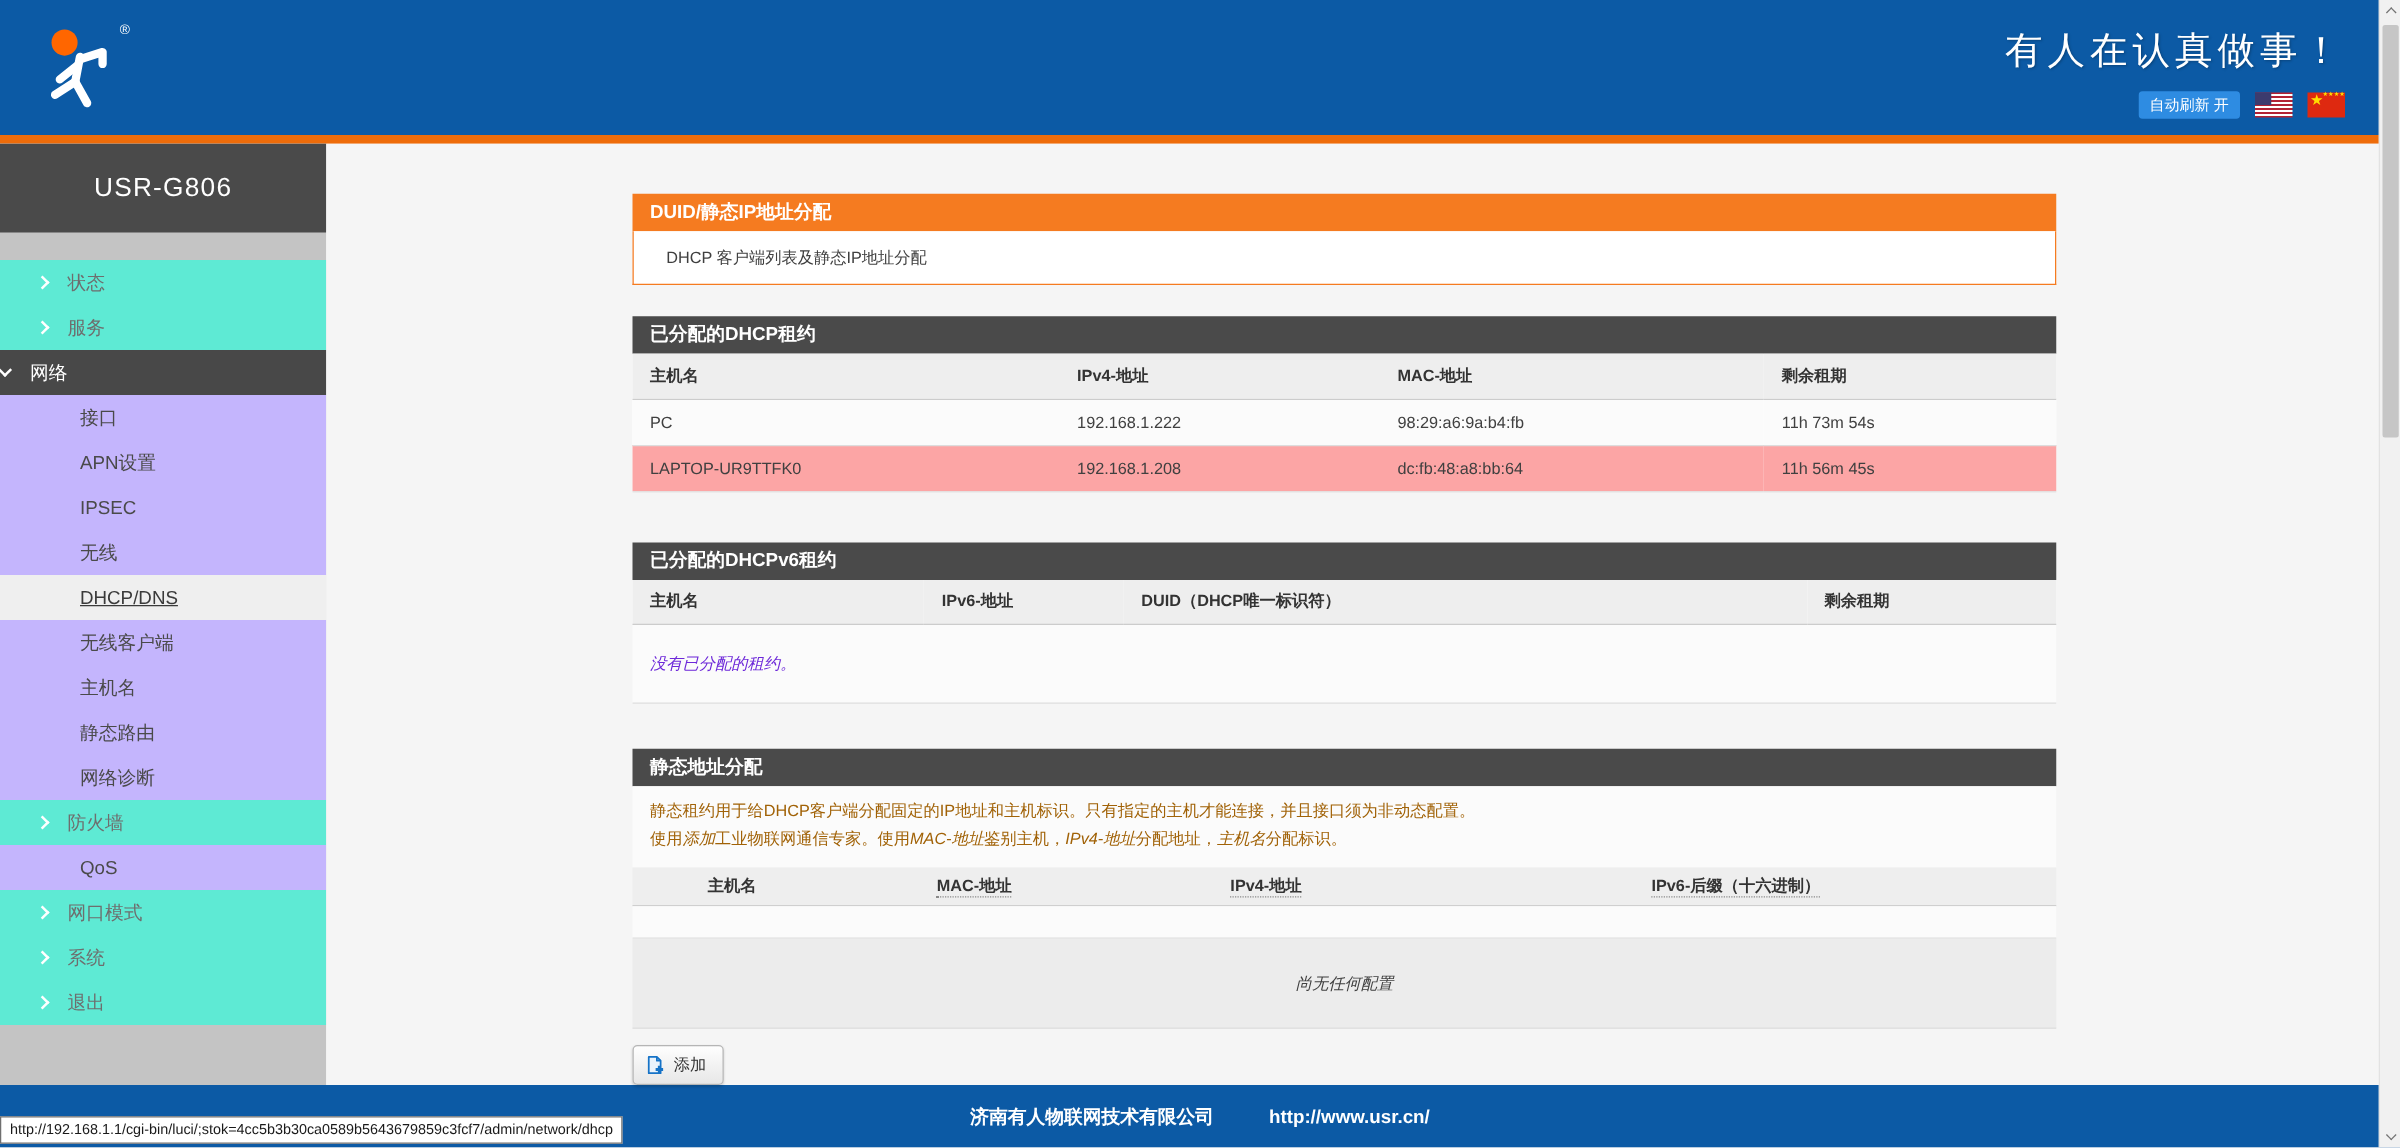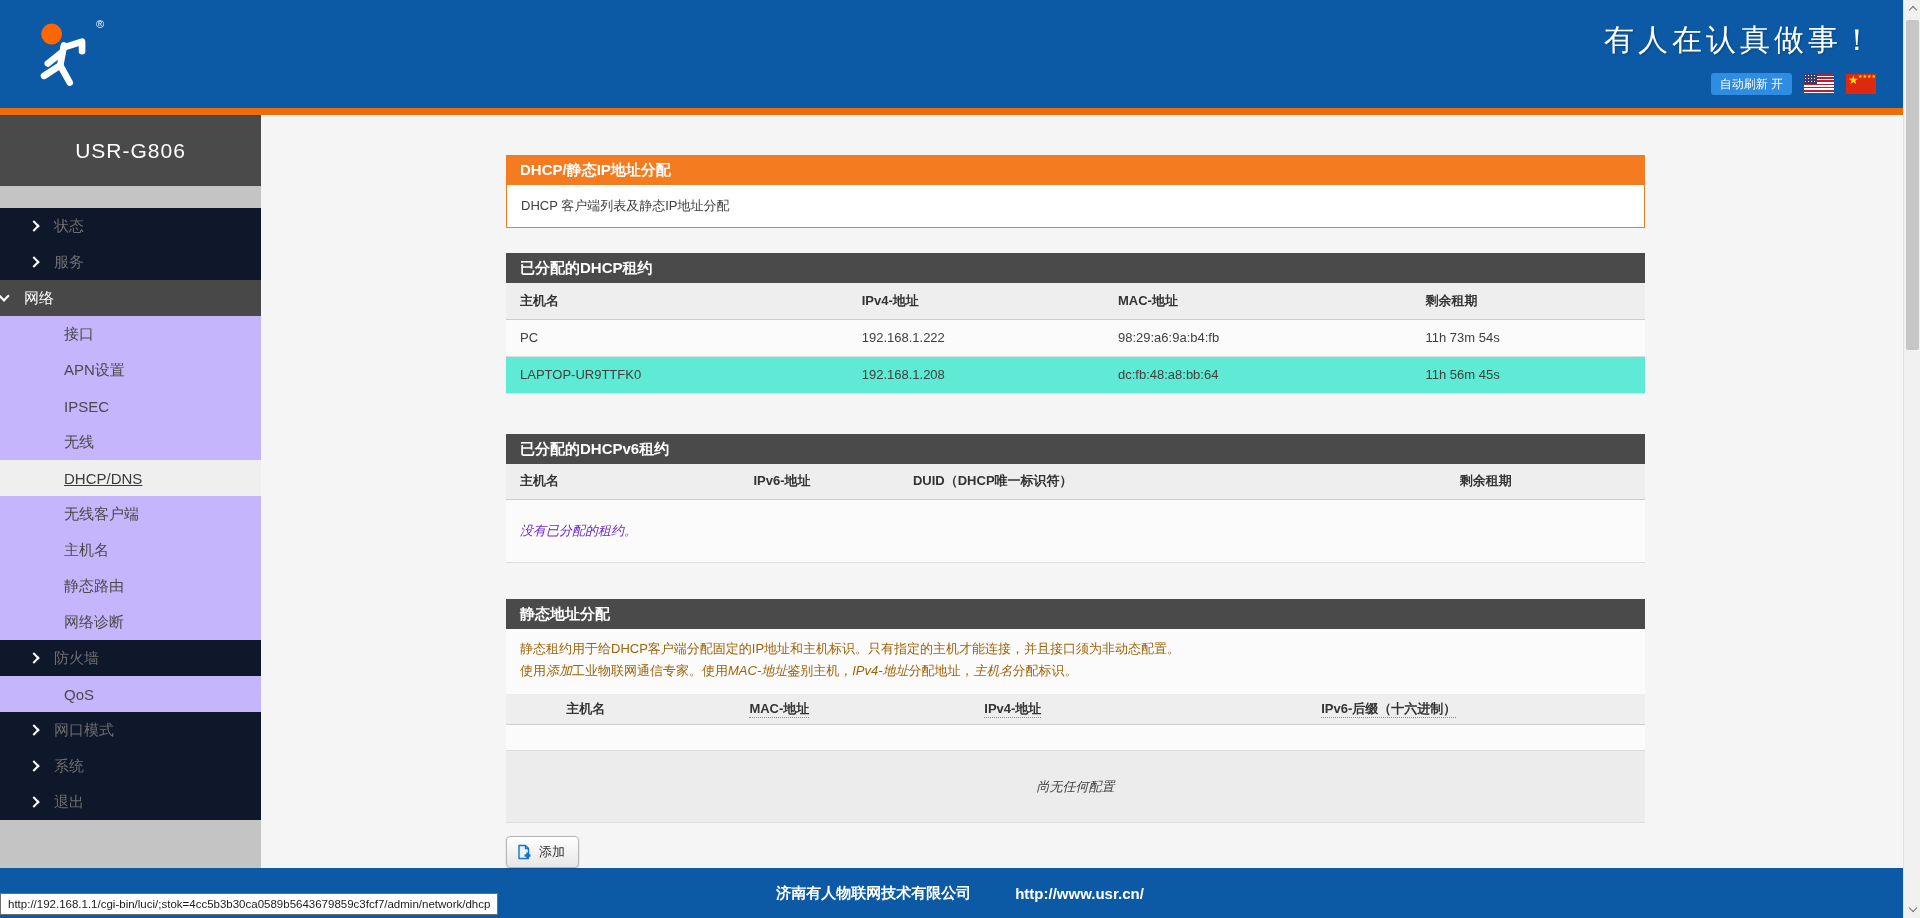--- a/index.html
+++ b/index.html
@@ -32,46 +32,46 @@
 
   
   .body-row { display:flex; height:753px; }
 
   
   .sidebar { width:261px; background:#c4c4c4; flex:none; }
   .device-name { height:71px; background:#4a4a4a; color:#fff; font-size:21px; letter-spacing:1px;
       display:flex; align-items:center; justify-content:center; }
   .menu { margin-top:22px; }
   .menu-item { height:36px; display:flex; align-items:center; font-size:15px; cursor:pointer; }
-  .menu-item.group { background:#0f172a; color:#6e6e6e; padding-left:30px;align-items:center; }
+  .menu-item.group { background:#5eead4; color:#6e6e6e; padding-left:30px;align-items:center; }
   .menu-item.group-open { background:#484848; color:#fff; }
   .menu-item.sub { background:#c4b5fd; color:#4a4a4a; padding-left:64px; }
   .menu-item.sub.selected { background:#efefef; color:#3a3a3a; }
   .menu-item.sub.selected .mlabel { text-decoration:underline; }
   .chev { width:8px; height:8px; border-right:2px solid #fff; border-bottom:2px solid #fff; display:inline-block; margin-right:16px; flex:none; }
   .chev.right { transform:rotate(-45deg); }
   .chev.down { transform:rotate(45deg); margin-top:-4px; }
 
   
   .content { flex:1; position:relative; background:#f5f5f5; }
   .content-col { margin:40px 0 0 245px; width:1139px; }
 
   .page-title { height:30px; line-height:30px; background:#f57b20; color:#fff; font-weight:bold; font-size:15px; padding-left:14px; }
-  .page-subtitle-box { height:43px; line-height:41px; background:#fff; border:1px solid #f57b20; border-top:none; font-size:13px; color:#404040; padding-left:14px; }
+  .page-subtitle-box { height:43px; line-height:41px; background:#fff; border:1px solid #f57b20; border-top:none; font-size:13px; color:#404040; padding-left:26px; }
 
   .section { margin-top:25px; }
   .section.mt40 { margin-top:40px; }
   .section.mt36 { margin-top:36px; }
   .section-bar { height:30px; line-height:30px; background:#4a4a4a; color:#fff; font-weight:bold; font-size:15px; padding-left:14px; }
 
   table.tbl { width:100%; border-collapse:collapse; font-size:13px; color:#404040; background:#fff; }
   table.tbl th { background:#eeeeee; text-align:left; font-weight:bold; color:#333; height:36px; padding-left:14px; border-bottom:1px solid #cccccc; }
   table.tbl td { height:37px; padding-left:14px; border-bottom:1px solid #dddddd; }
   table.tbl tr.odd td { background:#fbfbfb; }
-  table.tbl tr.even td { background:#5eead4; }
+  table.tbl tr.even td { background:#fca5a5; }
 
   .t1 th:nth-child(1){width:30%;} .t1 th:nth-child(2){width:22.5%;} .t1 th:nth-child(3){width:27%;} .t1 th:nth-child(4){width:20.5%;}
   .t2 th:nth-child(1){width:20.5%;} .t2 th:nth-child(2){width:14%;} .t2 th:nth-child(3){width:48%;} .t2 th:nth-child(4){width:17.5%;}
 
   .empty-body { height:63px; background:#fbfbfb; border-bottom:1px solid #dddddd; display:flex; align-items:center; padding-left:14px;
       font-size:13px; font-style:italic; color:#6d28d9; }
 
   .static-desc { background:#fbfbfb; padding:9px 14px 12px 14px; font-size:13px; line-height:22px; color:#a16207; }
   .static-desc em { font-style:italic; }
 
@@ -203,21 +203,21 @@
             <span class="chev right"></span>
             <span class="mlabel">退出</span>
           </div>
       </nav>
     </aside>
 
     <main class="content">
       <div class="content-col">
 
         <div>
-          <div class="page-title">DHCP/静态IP地址分配</div>
+          <div class="page-title">DUID/静态IP地址分配</div>
           <div class="page-subtitle-box">DHCP 客户端列表及静态IP地址分配</div>
         </div>
 
         <section class="section">
           <div class="section-bar">已分配的DHCP租约</div>
           <table class="tbl t1">
             <thead>
               <tr>
                 <th>主机名</th>
                 <th>IPv4-地址</th>

